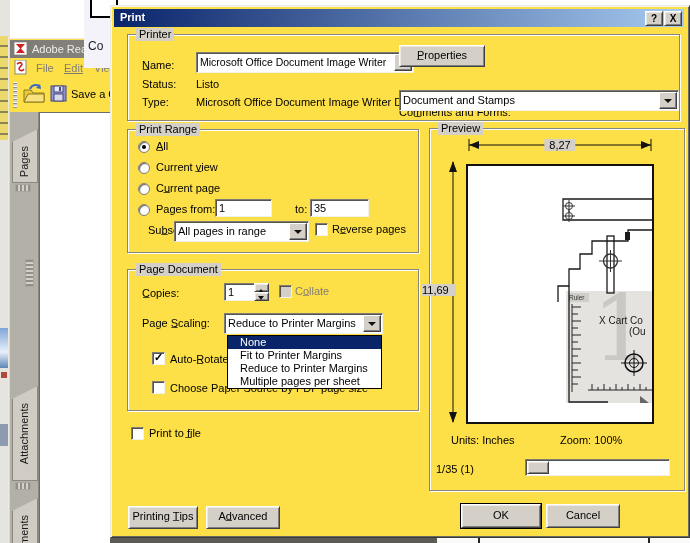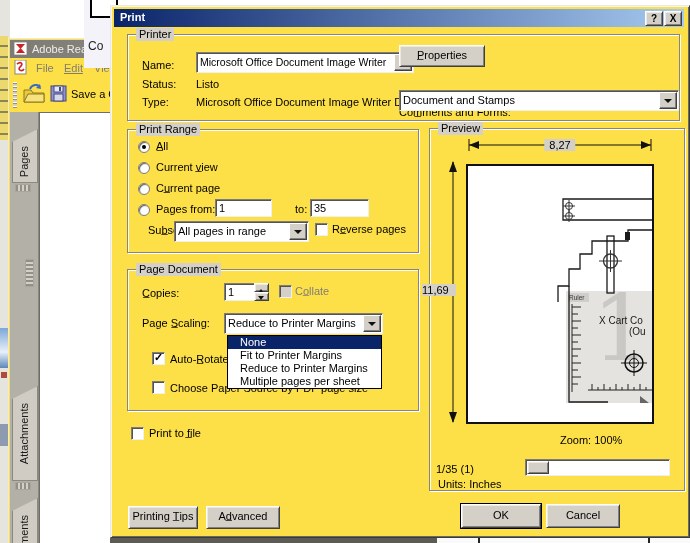--- a/index.html
+++ b/index.html
@@ -302,21 +302,21 @@
               <line x1="95" y1="50" x2="107" y2="50"></line>
               <line x1="101" y1="44" x2="101" y2="56"></line>
             <circle cx="142.5" cy="95" r="7" stroke-width="1.3"></circle>
               <line x1="131" y1="95" x2="154" y2="95"></line>
               <line x1="142.5" y1="84" x2="142.5" y2="106"></line>
           </g>
           <path d="M172,230 L181,237 L172,237 Z" fill="#666"></path>
         </svg>
       </div>
 
-      <span class="abs lbl" style="left:8px;top:305px;margin-top:44px;">Units: Inches</span>
+      <span class="abs lbl" style="left:21px;top:305px;">Units: Inches</span>
       <span class="abs lbl" style="left:130px;top:305px;">Zoom: 100%</span>
       <span class="abs lbl" style="left:6px;top:334px;">1/35 (1)</span>
       <div class="abs sunk" style="left:95px;top:330px;width:143px;height:15px;">
         <div class="abs raised" style="left:1px;top:1px;width:20px;height:11px;"></div>
       </div>
     </div>
 
     <div class="abs btn default" style="left:350px;top:498px;width:78px;height:22px;line-height:20px;">OK</div>
     <div class="abs btn" style="left:435px;top:498px;width:72px;height:22px;line-height:20px;">Cancel</div>
   </div>

